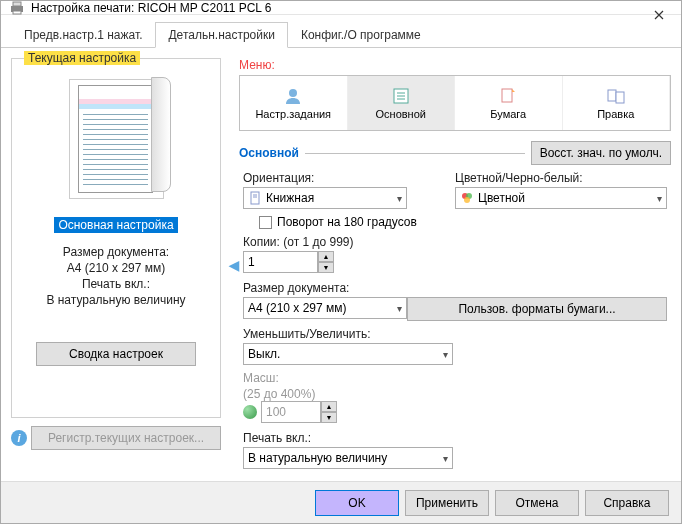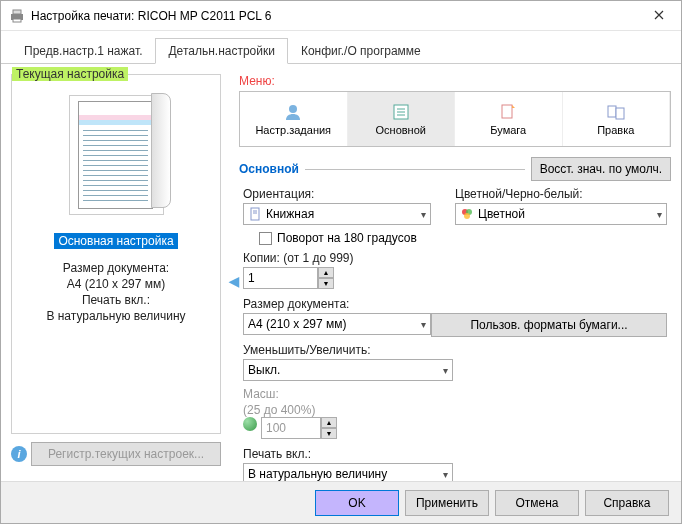--- a/index.html
+++ b/index.html
@@ -1,27 +1,27 @@
 <!DOCTYPE html>
 <html><head>
 <meta charset="utf-8">
 <style>
 *{box-sizing:border-box;margin:0;padding:0;font-family:'Segoe UI',Tahoma,sans-serif;font-size:12px}
 body{background:#fff;width:682px;height:524px;position:relative;border:1px solid #aaa}
-.titlebar{height:30px;display:flex;align-items:center;padding:0 8px;border-bottom:1px solid #e5e5e5}
+.titlebar{height:14px;display:flex;align-items:center;padding:0 8px;border-bottom:1px solid #e5e5e5}
 .titlebar-icon{width:16px;height:16px;margin-right:6px}
 .titlebar-text{flex:1}
 .close-btn{width:44px;height:28px;display:flex;align-items:center;justify-content:center;position:absolute;right:0;top:0}
 .tabs{display:flex;padding:6px 10px 0 10px;border-bottom:1px solid #ccc;position:relative}
 .tab{padding:5px 12px;border:1px solid transparent;cursor:default;position:relative;top:1px;color:#333}
 .tab.active{border:1px solid #ccc;border-bottom:1px solid #fff;background:#fff}
 .content{display:flex;padding:10px;gap:8px}
 .left-panel{width:210px}
 .group-box{border:1px solid #d0d0d0;padding:10px 8px 8px;position:relative;margin-bottom:8px}
-.group-title{position:absolute;top:-8px;left:0;background:#bef264;padding:0 4px;color:#333}
+.group-title{position:absolute;top:-8px;left:12px;background:#fde047;padding:0 4px;color:#333}
 .preview-img{width:95px;height:120px;margin:10px auto;display:block;position:relative;background:#fff;border:1px solid #ccc}
 .preview-page{position:absolute;left:8px;top:5px;width:75px;height:108px;background:linear-gradient(to bottom,#fff 0,#fff 12%,#f9d6e5 12%,#f9d6e5 17%,#bfe5f9 17%,#bfe5f9 22%,#fff 22%);border:1px solid #999}
 .preview-lines{position:absolute;left:4px;top:28px;right:4px;bottom:4px;background:repeating-linear-gradient(to bottom,#8ab 0,#8ab 1px,transparent 1px,transparent 5px)}
 .preview-curl{position:absolute;right:-8px;top:-3px;width:20px;height:115px;background:linear-gradient(90deg,#e0e0e0,#fff);border:1px solid #bbb;border-radius:0 8px 8px 0}
 .hl-label{background:#0078d7;color:#fff;padding:1px 4px;display:inline-block;margin:8px auto 10px}
 .center-txt{text-align:center}
 .info-line{text-align:center;margin:2px 0;color:#222}
 .btn{background:#e1e1e1;border:1px solid #adadad;padding:4px 8px;cursor:default;text-align:center;min-width:84px}
 .btn.disabled{color:#999}
 .summary-btn{display:block;margin:35px auto 0;width:160px}
@@ -37,21 +37,21 @@
 .menu-icon{width:22px;height:18px}
 .menu-item-label{font-size:11px;white-space:nowrap}
 .section-head{display:flex;align-items:center;margin:10px 0 4px;gap:6px}
 .section-title{color:#0066cc;font-weight:bold}
 .section-line{flex:1;height:1px;background:#c0c0c0}
 .form-area{padding:2px 4px}
 .row{display:flex;margin-bottom:6px}
 .col{flex:1}
 .label{margin-bottom:2px;color:#222}
 .select{display:flex;align-items:center;border:1px solid #adadad;background:#fff;height:22px;padding:0 4px;width:100%}
-.select.w188{width:188px}
+.select.w188{width:164px}
 .select.w210{width:210px}
 .select-icon{width:14px;height:14px;margin-right:4px}
 .select-text{flex:1}
 .select-arrow{color:#555;font-size:10px}
 .checkbox-row{display:flex;align-items:center;gap:5px;margin:6px 16px}
 .chk{width:13px;height:13px;border:1px solid #888;background:#fff}
 input.txt{border:1px solid #adadad;height:22px;padding:0 4px;background:#fff}
 .spinner{display:flex}
 .spinner input{width:75px}
 .spin-btns{display:flex;flex-direction:column;width:16px}
@@ -94,20 +94,21 @@
         <div class="preview-page">
             <div class="preview-lines"></div>
           </div>
         <div class="preview-curl"></div>
       </div>
       <div class="center-txt"><span class="hl-label">Основная настройка</span></div>
       <div class="info-line">Размер документа:</div>
       <div class="info-line">A4 (210 x 297 мм)</div>
       <div class="info-line">Печать вкл.:</div>
       <div class="info-line">В натуральную величину</div>
+      <button class="btn summary-btn">Сводка настроек</button>
     </div>
     <div class="register-row">
       <span class="info-icon">i</span>
       <button class="btn disabled" style="flex:1">Регистр.текущих настроек...</button>
     </div>
   </div>
 
   <div class="right-panel">
     <div class="collapse-arrow">◀</div>
     <div class="right-content">
@@ -204,21 +205,21 @@
         </div>
 
         <div class="label">Уменьшить/Увеличить:</div>
         <div class="select w210">
           <span class="select-text">Выкл.</span>
           <span class="select-arrow">▾</span>
         </div>
 
         <div class="label disabled-text" style="margin-top:6px">Масш:</div>
         <div class="disabled-text" style="font-size:12px">(25 до 400%)</div>
-        <div style="display:flex;">
+        <div style="display:flex;align-items:center">
           <span class="globe"></span>
           <div class="spinner">
             <input class="txt" disabled="" style="color: rgb(153, 153, 153); width: 60px;" value="100">
             <div class="spin-btns">
                 <div class="spin-btn">▲</div>
                 <div class="spin-btn">▼</div>
               </div>
           </div>
         </div>
 

